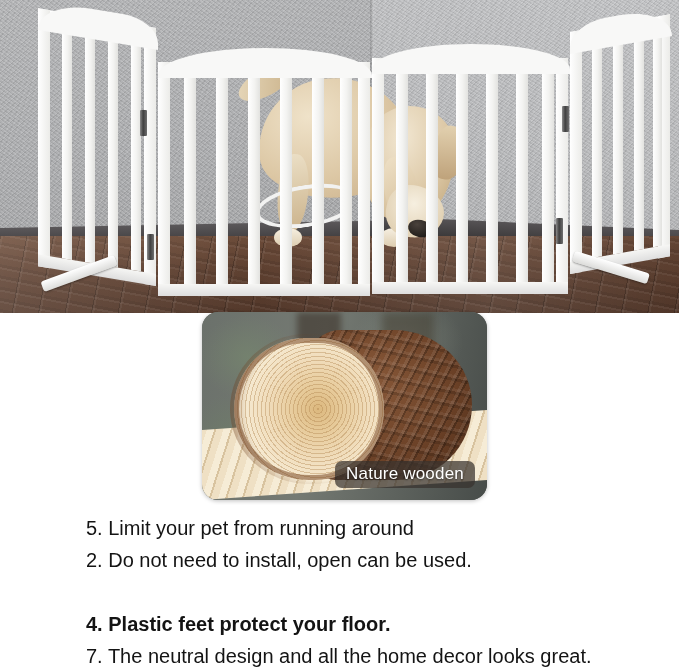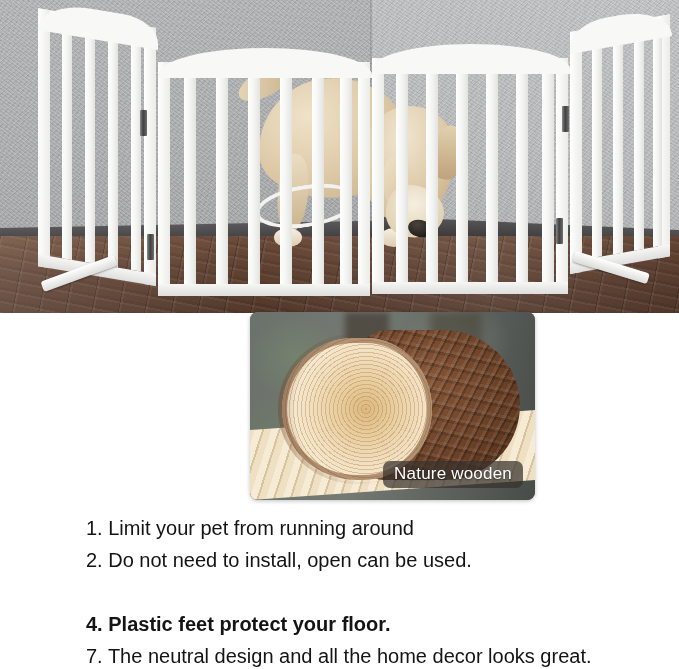--- a/index.html
+++ b/index.html
@@ -75,23 +75,23 @@
   .stile{position:absolute;top:0;bottom:0;width:12px;background:linear-gradient(90deg,#ffffff,#ebebe8);}
   .hinge{position:absolute;width:7px;height:26px;border-radius:1px;
     background:linear-gradient(90deg,#8c8c8c,#3f3f3f 45%,#6f6f6f);}
   .foot{position:absolute;height:11px;border-radius:3px;
     background:linear-gradient(180deg,#ffffff,#dcdcda);box-shadow:0 1px 2px rgba(0,0,0,.35);}
 
   
   .arch{position:absolute;height:30px;background:#f8f8f7;}
 
   
-  .inset{position:absolute;left:202px;top:312px;width:285px;height:188px;border-radius:8px;overflow:hidden;
+  .inset{position:absolute;left:202px;top:312px;width:285px;height:188px;border-radius:16px;overflow:hidden;
     background:linear-gradient(160deg,#5e6460 0%,#6e736d 45%,#4d524f 100%);
-    box-shadow:0 1px 4px rgba(0,0,0,.25);margin-left:48px;}
+    box-shadow:0 1px 4px rgba(0,0,0,.25);}
   .inset-bg-blur{position:absolute;inset:0;
     background:
       radial-gradient(ellipse 70px 60px at 16% 24%, rgba(120,140,110,.55), rgba(120,140,110,0) 70%),
       radial-gradient(ellipse 60px 70px at 10% 70%, rgba(110,132,100,.45), rgba(110,132,100,0) 72%),
       radial-gradient(ellipse 80px 60px at 72% 16%, rgba(150,160,145,.35), rgba(150,160,145,0) 70%),
       linear-gradient(100deg,#6b716b 0%,#757a73 40%,#474c49 100%);}
   .inset-post{position:absolute;left:95px;top:0;width:44px;height:96px;background:rgba(52,42,32,.55);filter:blur(3px);}
   .inset-post2{position:absolute;left:180px;top:0;width:52px;height:86px;background:rgba(60,50,38,.45);filter:blur(4px);}
   .slatbed{position:absolute;left:0;bottom:0;width:285px;height:70px;
     background:repeating-linear-gradient(-72deg,#efe0c4 0 7px,#d8c39f 7px 9px,#f6ecd6 9px 16px);
@@ -212,19 +212,19 @@
     <div class="slatbed"></div>
     <div class="log">
       <div class="log-bark"></div>
       <div class="log-face"></div>
       <div class="log-rim"></div>
     </div>
     <div class="badge">Nature wooden</div>
   </div>
 
   <div class="features">
-    <div class="feat" style="top:12px;">1. Limit your pet from running around</div>
+    <div class="feat" style="top:12px;">5. Limit your pet from running around</div>
     <div class="feat" style="top:44px;">2. Do not need to install, open can be used.</div>
     <div class="feat" style="top:108px;font-weight:bold;">4. Plastic feet protect your floor.</div>
     <div class="feat" style="top:140px;">7. The neutral design and all the home decor looks great.</div>
   </div>
 
 </div>
 
 </body></html>

